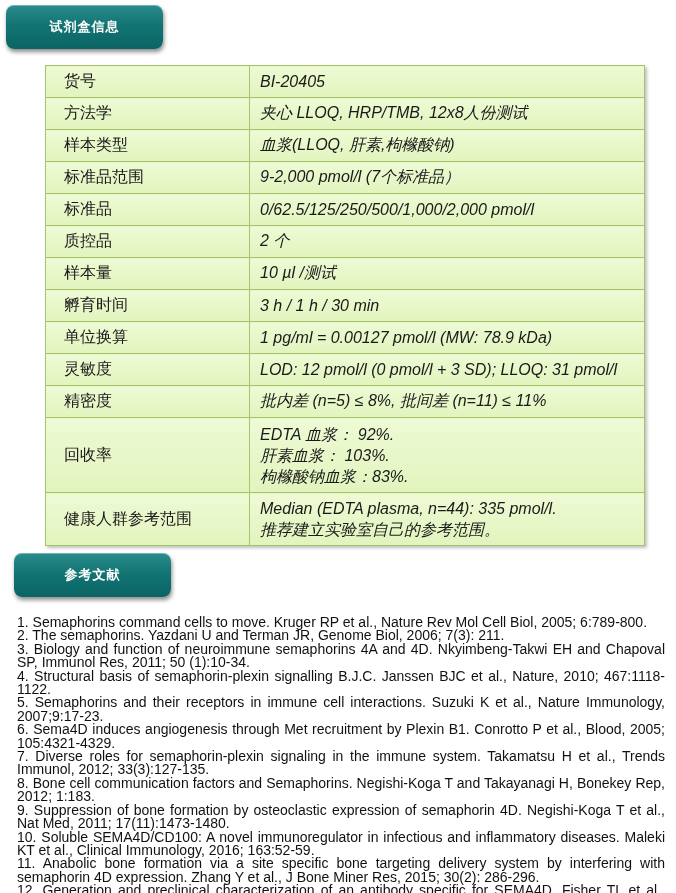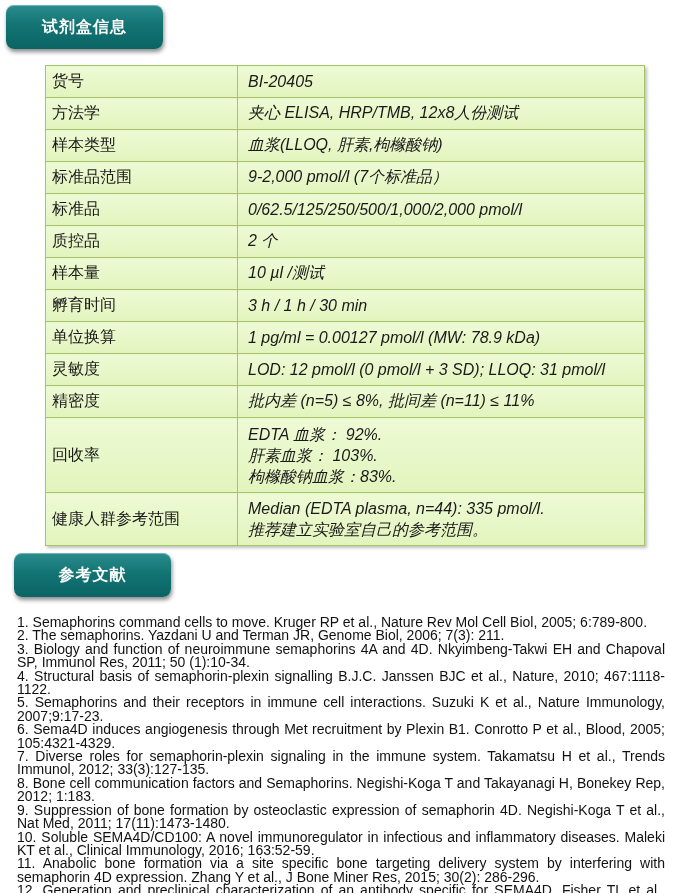--- a/index.html
+++ b/index.html
@@ -17,21 +17,21 @@
   }
   .section-header {
     position: absolute;
     left: 6px;
     height: 44px;
     width: 157px;
     border-radius: 8px;
     background: linear-gradient(to bottom, #2a8c8c 0%, #137474 45%, #0b6464 100%);
     box-shadow: 1px 3px 4px rgba(0,0,0,0.45), inset 0 1px 0 rgba(255,255,255,0.35);
     color: #ffffff;
-    font-size: 16px;
+    font-size: 13px;
     font-weight: bold;
     display: flex;
     align-items: center;
     justify-content: center;
     letter-spacing: 1px;
   }
   #hdr-kit { top: 5px; }
   #hdr-refs { top: 553px; left: 14px; }
 
   .spec-table {
@@ -46,21 +46,21 @@
   }
   .spec-table td {
     border: 1px solid #a6c56a;
     padding: 0 10px;
     height: 31px;
     vertical-align: middle;
     background: linear-gradient(to bottom, #eefad5, #e2f4bd);
   }
   .spec-table td.label {
     width: 175px;
-    padding-left: 6px;
+    padding-left: 18px;
     margin-top: 28px;
   }
   .spec-table td.value {
     padding-left: 10px;
     font-style: italic;
   }
   .spec-table tr.tall3 td { height: 74px; }
   .spec-table tr.tall2 td { height: 52px; }
   .multi-line span { display: block; line-height: 21px; }
 
@@ -85,21 +85,21 @@
 <div class="section-header" id="hdr-kit">试剂盒信息</div>
 
 <table class="spec-table">
   <tbody>
     <tr>
       <td class="label">货号</td>
       <td class="value">BI-20405</td>
     </tr>
     <tr>
       <td class="label">方法学</td>
-      <td class="value">夹心 ELISA, HRP/TMB, 12x8人份测试</td>
+      <td class="value">夹心 LLOQ, HRP/TMB, 12x8人份测试</td>
     </tr>
     <tr>
       <td class="label">样本类型</td>
       <td class="value">血浆(LLOQ, 肝素,枸橼酸钠)</td>
     </tr>
     <tr>
       <td class="label">标准品范围</td>
       <td class="value">9-2,000 pmol/l (7个标准品）</td>
     </tr>
     <tr>

